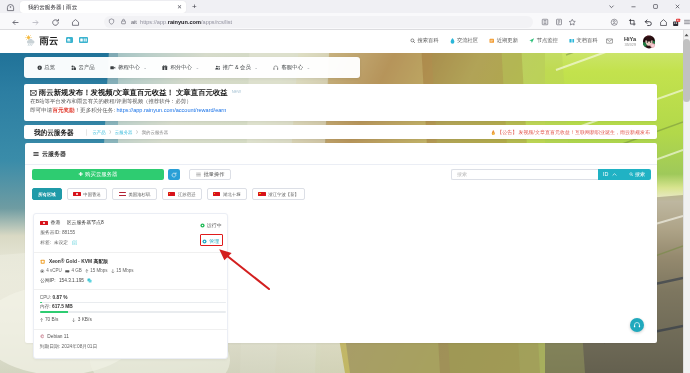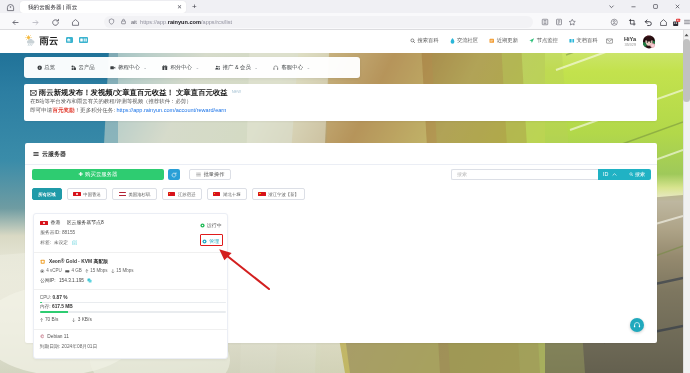--- a/index.html
+++ b/index.html
@@ -526,20 +526,37 @@
           <rect x="1.4" y="8.6" width="2.2" height="2" fill="#1a1a1a"></rect>
           <rect x="10.4" y="8.6" width="2.2" height="2" fill="#1a1a1a"></rect>
           <rect x="3.6" y="3.6" width="6.8" height="4.8" fill="#9a9a9a"></rect>
         </svg>
       <span>雨云新规发布！发视频/文章直百元收益！ 文章直百元收益</span><span class="bn-tag">NEW</span>
     </div>
     <div class="bn-l2">在B站等平台发布和雨云有关的教程/评测等视频（推荐软件：必剪）</div>
     <div class="bn-l3"><span>即可申请</span><span class="hot">百元奖励</span><span>！更多积分任务: </span><a href="#">https://app.rainyun.com/account/reward/earn</a></div>
   </div>
 
+  <div class="titlebar">
+    <span class="pg-title">我的云服务器</span>
+    <span class="crumbs">
+      <span class="c">云产品</span>
+      <span class="sep">❯</span>
+      <span class="c">云服务器</span>
+      <span class="sep">❯</span>
+      <span class="c last">我的云服务器</span>
+    </span>
+    <span class="notice">
+      <svg width="4.5" height="6" viewBox="0 0 12 16">
+          <path d="M6 0C6 0 2 5 2 9.5A4 4 0 0 0 10 9.5C10 5 6 0 6 0z" fill="#e8913a"></path>
+          <path d="M6 6C6 6 4 9 4 11a2 2 0 0 0 4 0C8 9 6 6 6 6z" fill="#f7d046"></path>
+        </svg>
+      <span>【公告】 发视频/文章直百元收益！互联网新职业诞生，雨云新规发布</span>
+    </span>
+  </div>
 
   <div class="card">
     <div class="card-hd">
       <svg width="6" height="6" viewBox="0 0 16 16">
           <rect x="1" y="2.4" width="14" height="4.4" rx="1" fill="#555"></rect>
           <rect x="1" y="9.2" width="14" height="4.4" rx="1" fill="#555"></rect>
         </svg>
       <span class="card-hd-t">云服务器</span>
     </div>
     <div class="card-div"></div>

